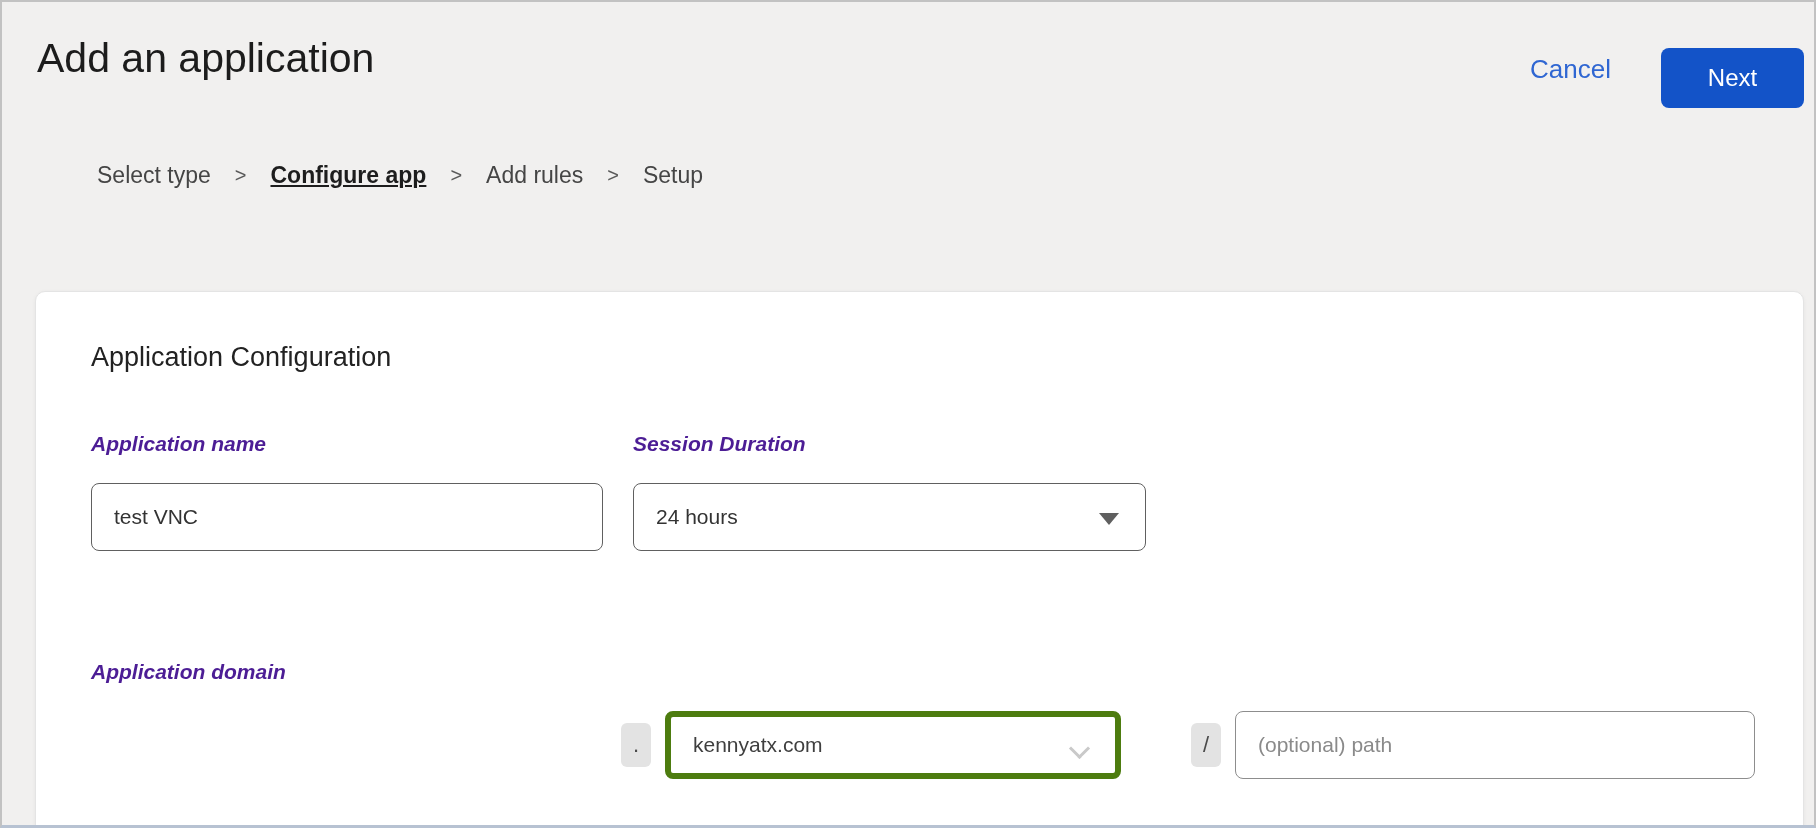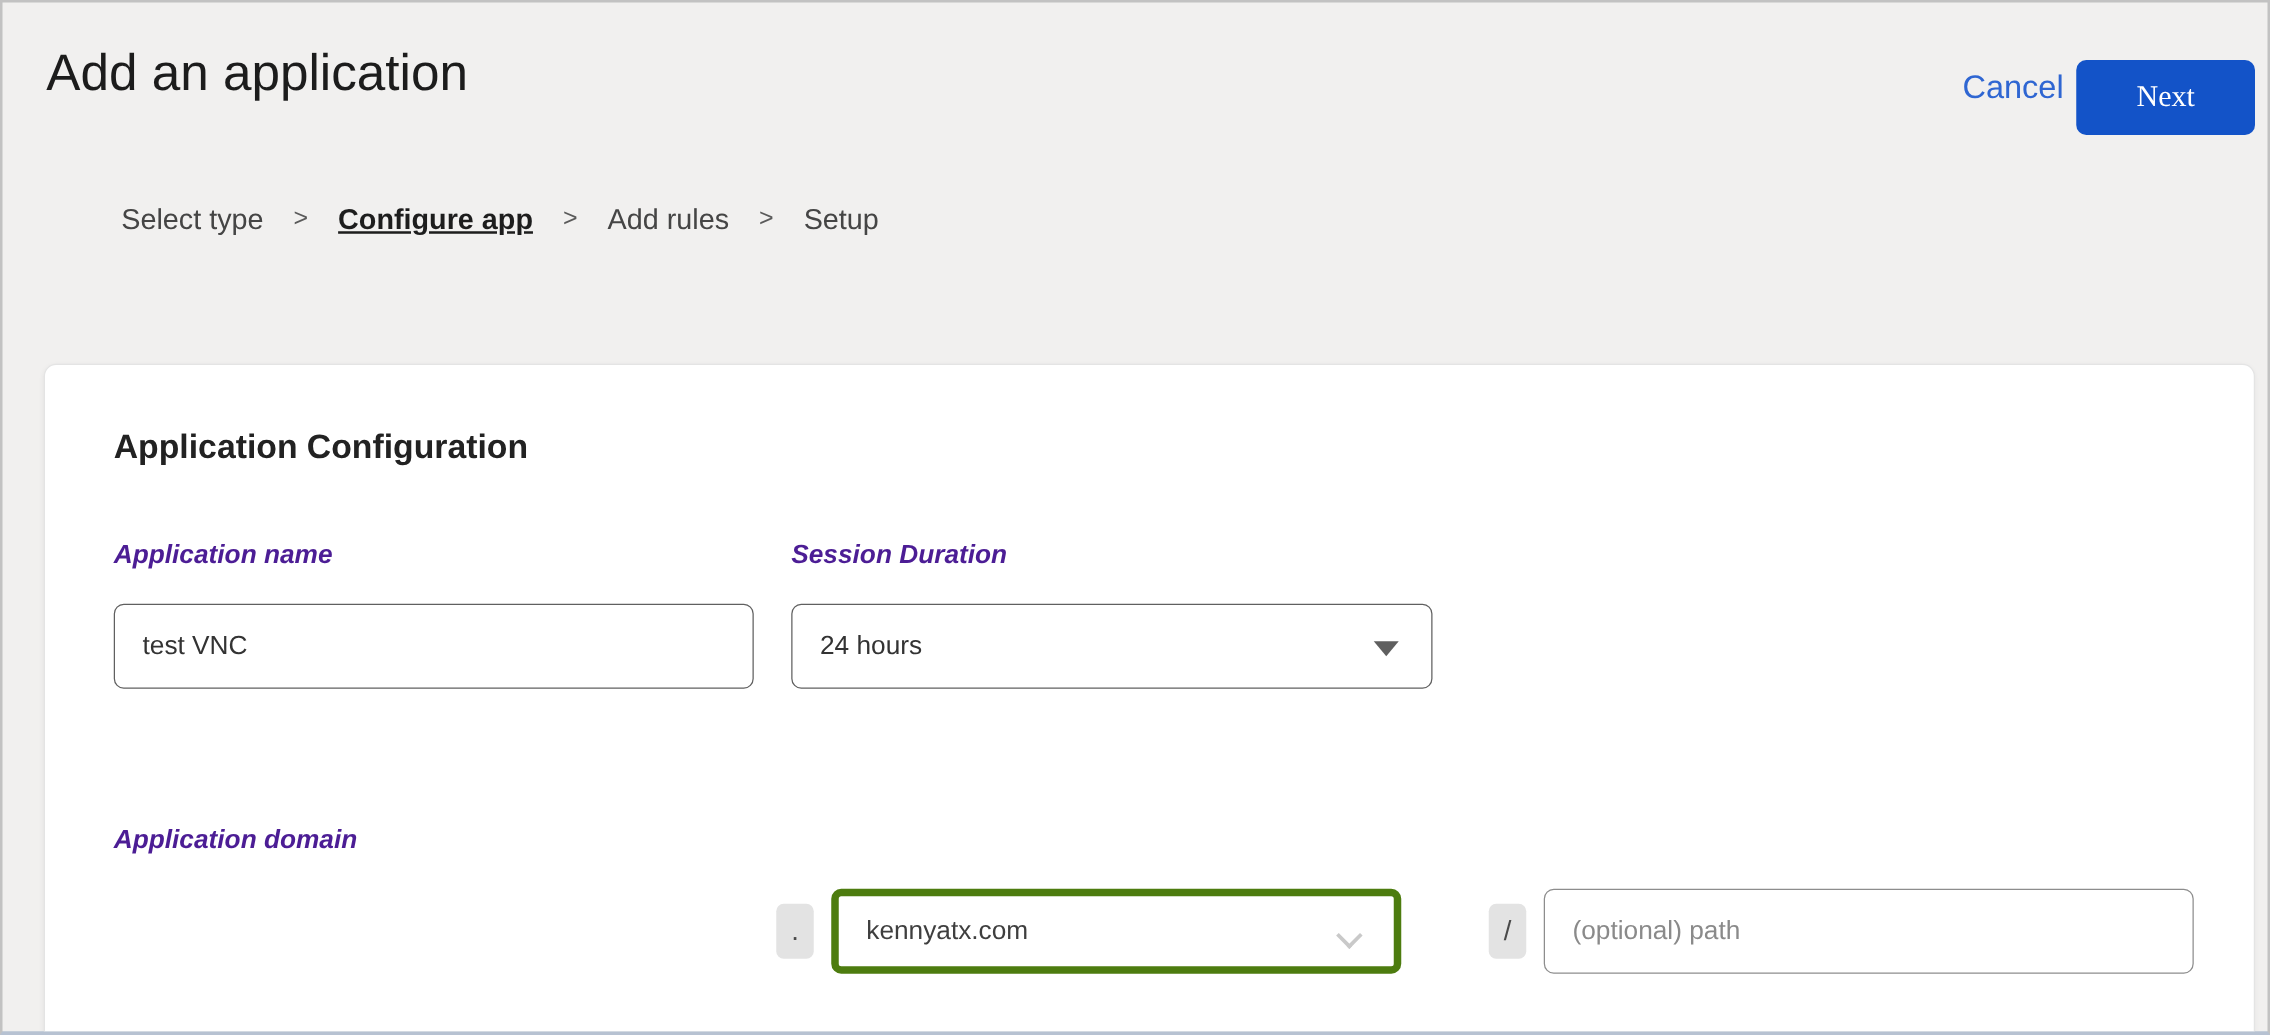--- a/index.html
+++ b/index.html
@@ -18,29 +18,28 @@
   
   .page-title {
     position:absolute; left:35px; top:33px;
     font-size:41px; font-weight:400; color:#1c1c1c;
   }
   .cancel-link {
     position:absolute; left:1528px; top:52px;
     font-size:26px; color:var(--link-blue,#2f66d2);
     cursor:pointer; background:none; border:none;
     font-family:"Liberation Sans", sans-serif;
-    margin-left:40px;
   }
   .next-button {
     position:absolute; left:1659px; top:46px;
     width:143px; height:60px;
     background:var(--accent-blue,#1353c8);
     color:#ffffff; font-size:24px;
     border:none; border-radius:8px; cursor:pointer;
-    font-family:Liberation Serif, serif;
+    font-family:Liberation Sans, sans-serif;
   }
 
   
   .breadcrumb {
     position:absolute; left:50px; top:160px;
     display:flex; align-items:center; gap:24px;
     font-size:23px; color:#454545;margin-left:45px;
   }
   .breadcrumb .step { color:#454545; }
   .breadcrumb .step.active { font-weight:700; color:#1d1d1d;text-decoration:underline; }
@@ -49,21 +48,21 @@
   
   .card {
     position:absolute; left:33px; top:289px;
     width:1769px; height:620px;
     background:#ffffff;
     border:1px solid #e4e4e4; border-radius:10px;
     box-shadow:0 1px 4px rgba(0,0,0,0.05);
   }
   .section-title {
     position:absolute; left:55px; top:50px;
-    font-size:27px; font-weight:700; color:#222222;
+    font-size:27px; font-weight:400; color:#222222;
   }
   .field-label {
     position:absolute;
     font-size:21px; font-weight:700; color:#4c1d95;font-style:italic;
   }
   .lbl-name     { left:55px;  top:140px; }
   .lbl-duration { left:597px; top:140px; }
   .lbl-domain   { left:55px;  top:368px; }
 
   .text-input {

